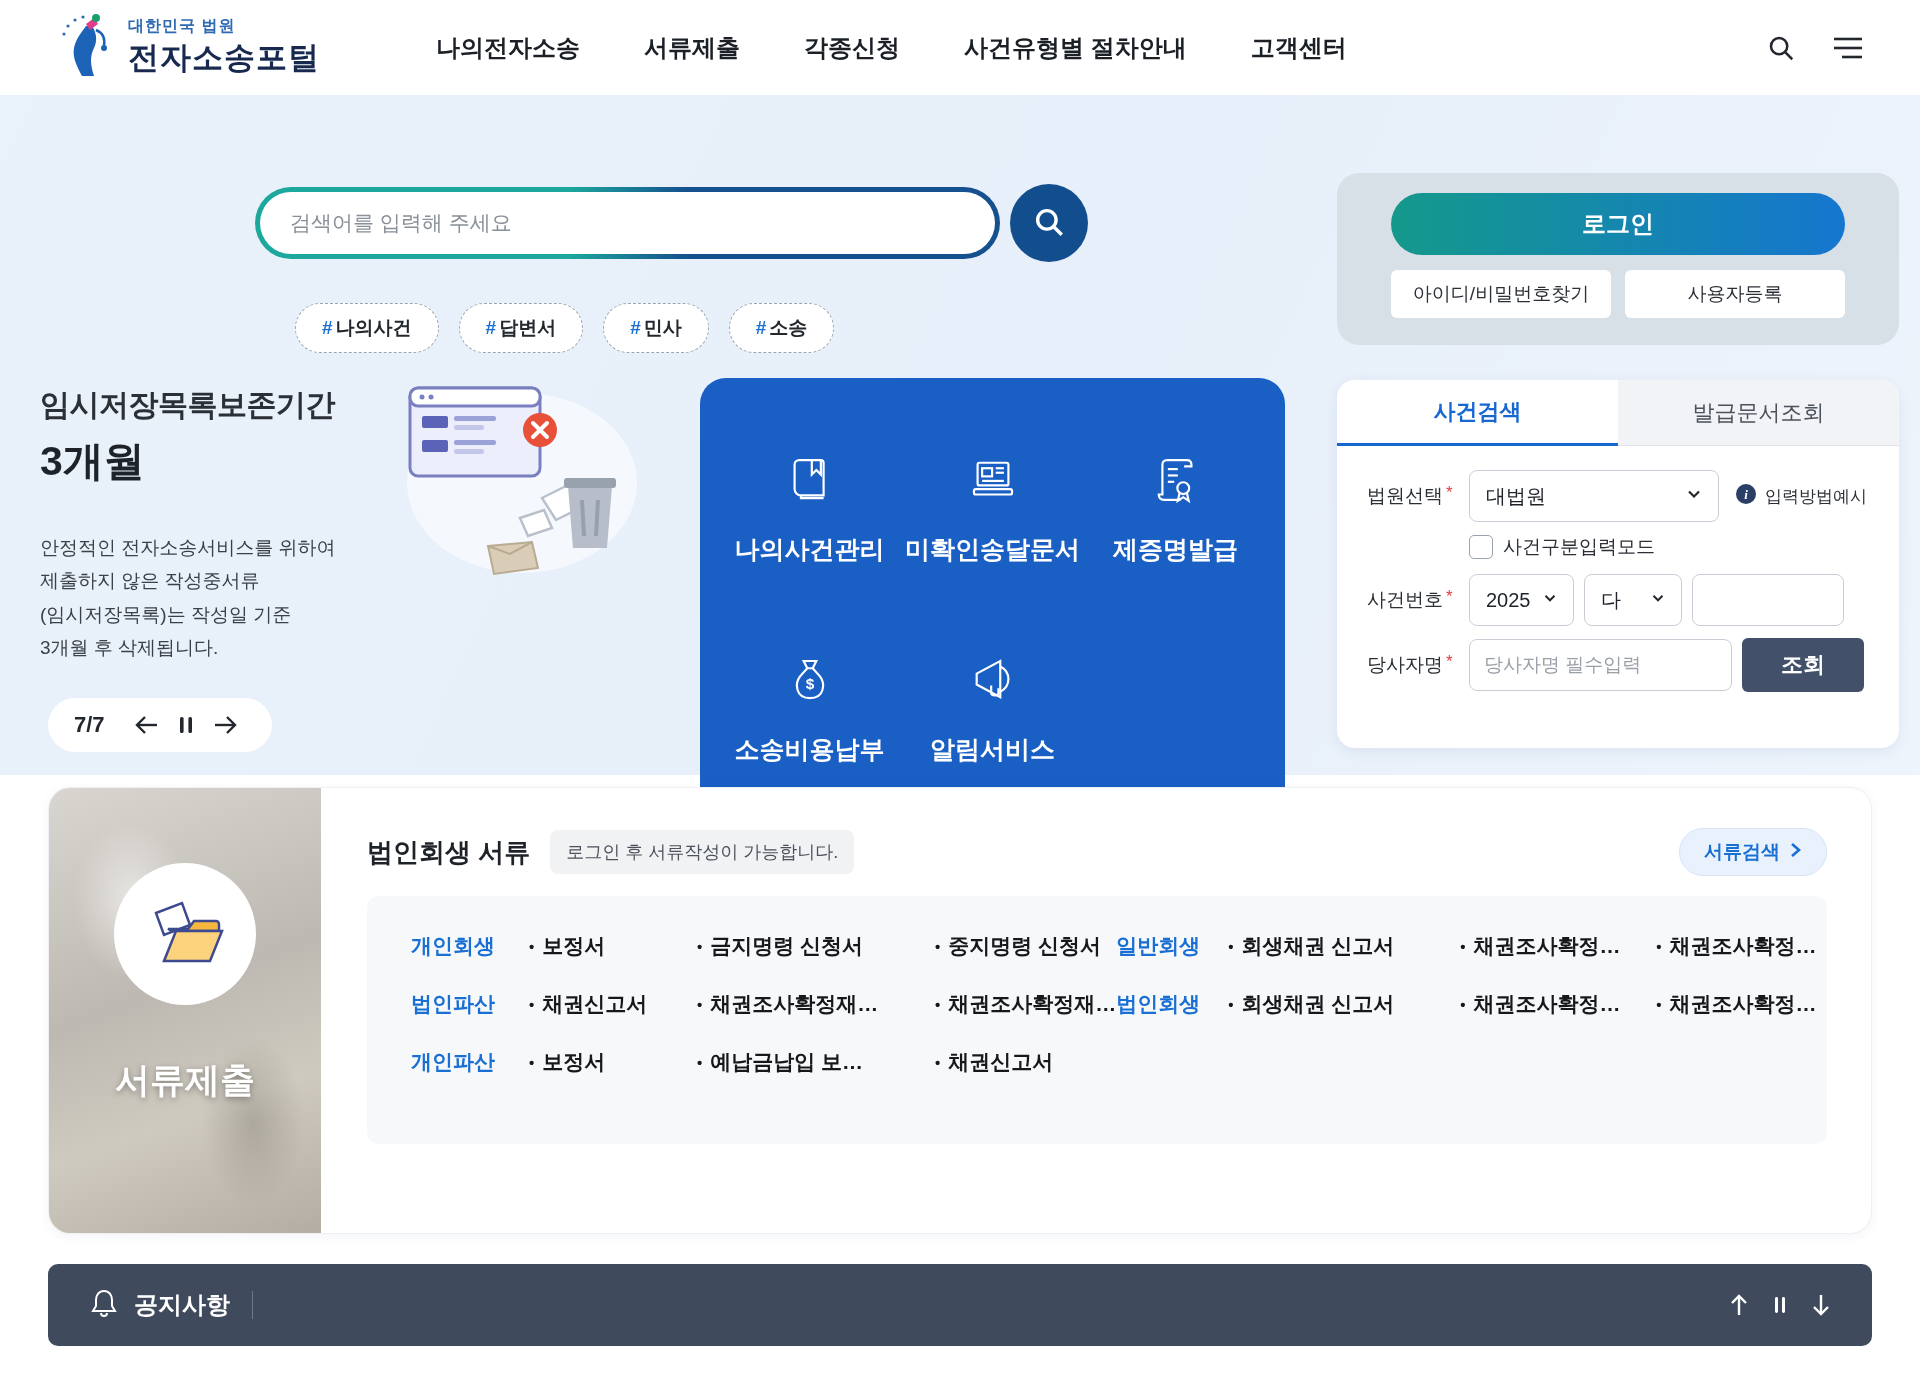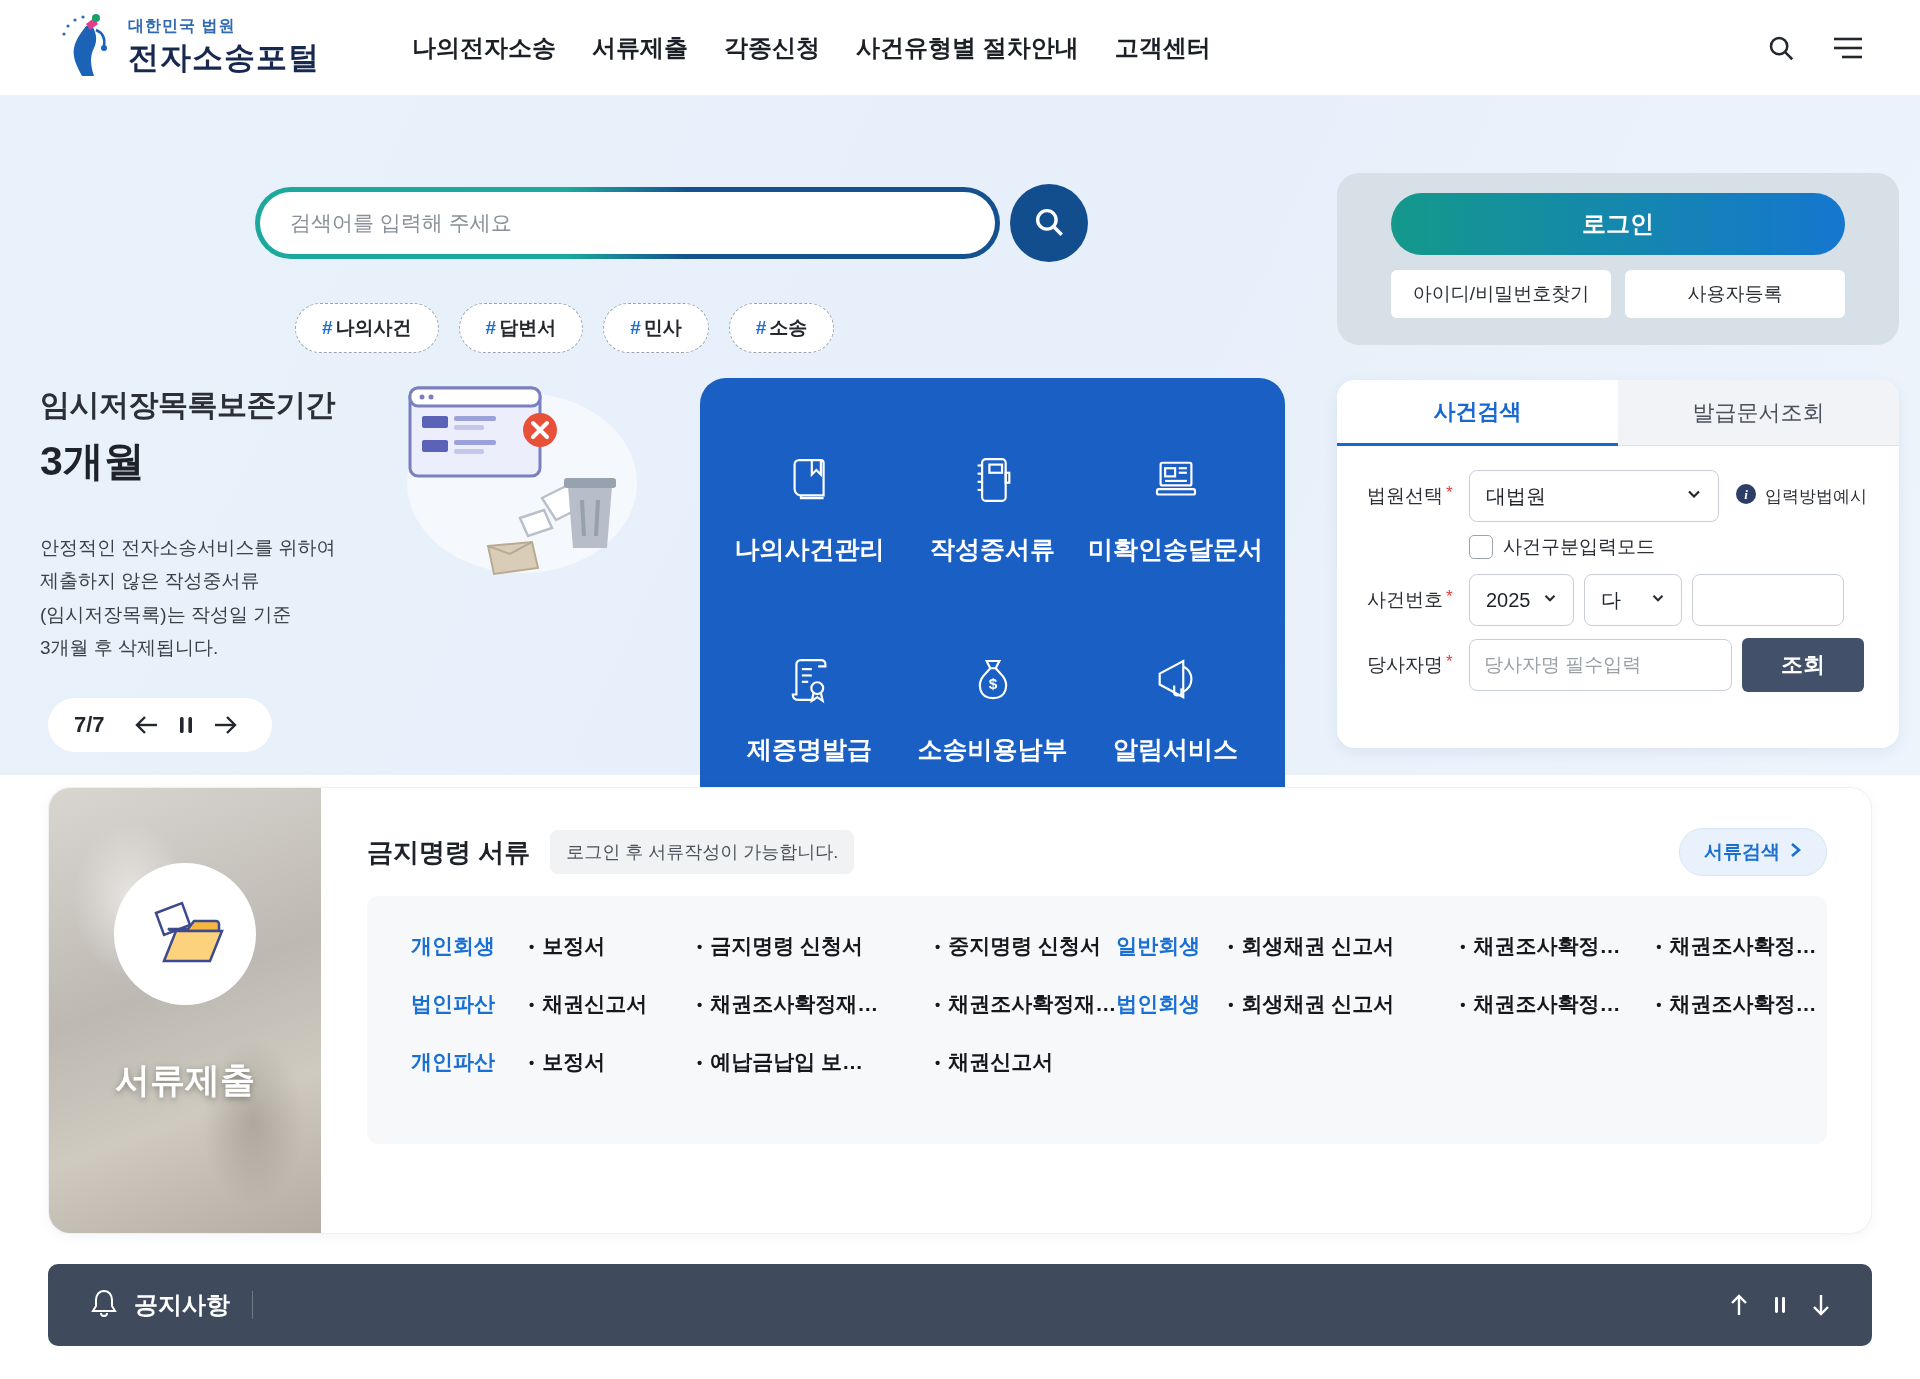--- a/index.html
+++ b/index.html
@@ -6,21 +6,21 @@
   html,body { width:1920px; }
   body {
     font-family:"Liberation Sans","DejaVu Sans",sans-serif;
     background:#ffffff; color:#222; width:1920px; height:1379px; overflow:hidden;
   }
   
   .header { height:95px; background:#fff; display:flex; align-items:center; padding:0 56px; }
   .logo { display:flex; align-items:center; gap:10px; cursor:pointer; }
   .logo-text .top { font-size:16px; font-weight:bold; color:#2f6bb3; letter-spacing:1px; }
   .logo-text .bottom { font-size:31px; font-weight:bold; color:#17294e; letter-spacing:1px; }
-  .gnb { display:flex; gap:36px; margin-left:92px; }
+  .gnb { display:flex; gap:64px; margin-left:116px; }
   .gnb-item { font-size:24px; font-weight:bold; color:#1b1f26; cursor:pointer; white-space:nowrap; }
   .header-right { margin-left:auto; display:flex; align-items:center; gap:36px; }
   .hicon { cursor:pointer; display:flex; align-items:center; }
   
   .hero { position:relative; height:680px; background:linear-gradient(115deg,#e9f1fb 0%, #e7effa 55%, #eef4fc 100%); }
   .searchbar { position:absolute; left:255px; top:92px; width:745px; height:72px; border-radius:36px;
     background:linear-gradient(90deg,#1ca89c 0%, #1ca89c 42%, #15508f 58%, #15508f 100%); padding:5px; }
   .searchbar .inner { width:100%; height:100%; background:#fff; border-radius:31px; display:flex; align-items:center; padding:0 30px; }
   .searchbar input { border:none; outline:none; width:100%; font-size:21px; color:#333; background:transparent; font-family:inherit; }
   .searchbar input::placeholder { color:#8a9099; }
@@ -267,34 +267,20 @@
           <path d="M20 10 h24 a3 3 0 0 1 3 3 v36 h-25 a7 7 0 0 1 -7 -7 V15 a5 5 0 0 1 5 -5 z"></path>
           <path d="M22 49 v3 h25"></path>
             <path d="M34 10 v16 l5 -5 5 5 V10"></path>
         </svg>
       </span>
       <span class="qlabel">나의사건관리</span>
     </div>
     <div class="quick-item">
       <span>
         <svg width="58" height="58" viewBox="0 0 64 64" fill="none" stroke="#fff" stroke-width="2.4">
-          <rect x="20" y="9" width="26" height="46" rx="4"></rect>
-          <line x1="15" y1="16" x2="20" y2="16"></line>
-            <line x1="15" y1="25" x2="20" y2="25"></line>
-            <line x1="15" y1="34" x2="20" y2="34"></line>
-            <line x1="15" y1="43" x2="20" y2="43"></line>
-          <rect x="28" y="15" width="14" height="9"></rect>
-            <rect x="46" y="24" width="4" height="11"></rect>
-        </svg>
-      </span>
-      <span class="qlabel">작성중서류</span>
-    </div>
-    <div class="quick-item">
-      <span>
-        <svg width="58" height="58" viewBox="0 0 64 64" fill="none" stroke="#fff" stroke-width="2.4">
           <rect x="15" y="13" width="34" height="25" rx="2"></rect>
           <rect x="20" y="19" width="11" height="9"></rect>
           <line x1="35" y1="19" x2="44" y2="19"></line>
             <line x1="35" y1="24" x2="44" y2="24"></line>
             <line x1="20" y1="33" x2="44" y2="33"></line>
           <rect x="11" y="42" width="42" height="6" rx="2"></rect>
         </svg>
       </span>
       <span class="qlabel">미확인송달문서</span>
     </div>
@@ -396,21 +382,21 @@
             <path d="M22 66 L34 36 h46 L68 66 z" fill="#fcd27c" stroke="#3d4a8f" stroke-width="2.5"></path>
           </svg>
         </span>
       </div>
       <div class="plabel">서류제출</div>
     </div>
 
     <div class="docs-content">
 
       <div class="docs-titlebar">
-        <span class="docs-title">금지명령 서류</span>
+        <span class="docs-title">법인회생 서류</span>
         <span class="docs-note">로그인 후 서류작성이 가능합니다.</span>
         <button class="doc-search-btn">
           <span>서류검색</span>
           <span><svg width="14" height="16" viewBox="0 0 14 16" fill="none" stroke="#1a6fd4" stroke-width="2.6">
                 <polyline points="4,2 11,8 4,14"></polyline>
               </svg></span>
         </button>
       </div>
 
       <div class="doc-grid">

